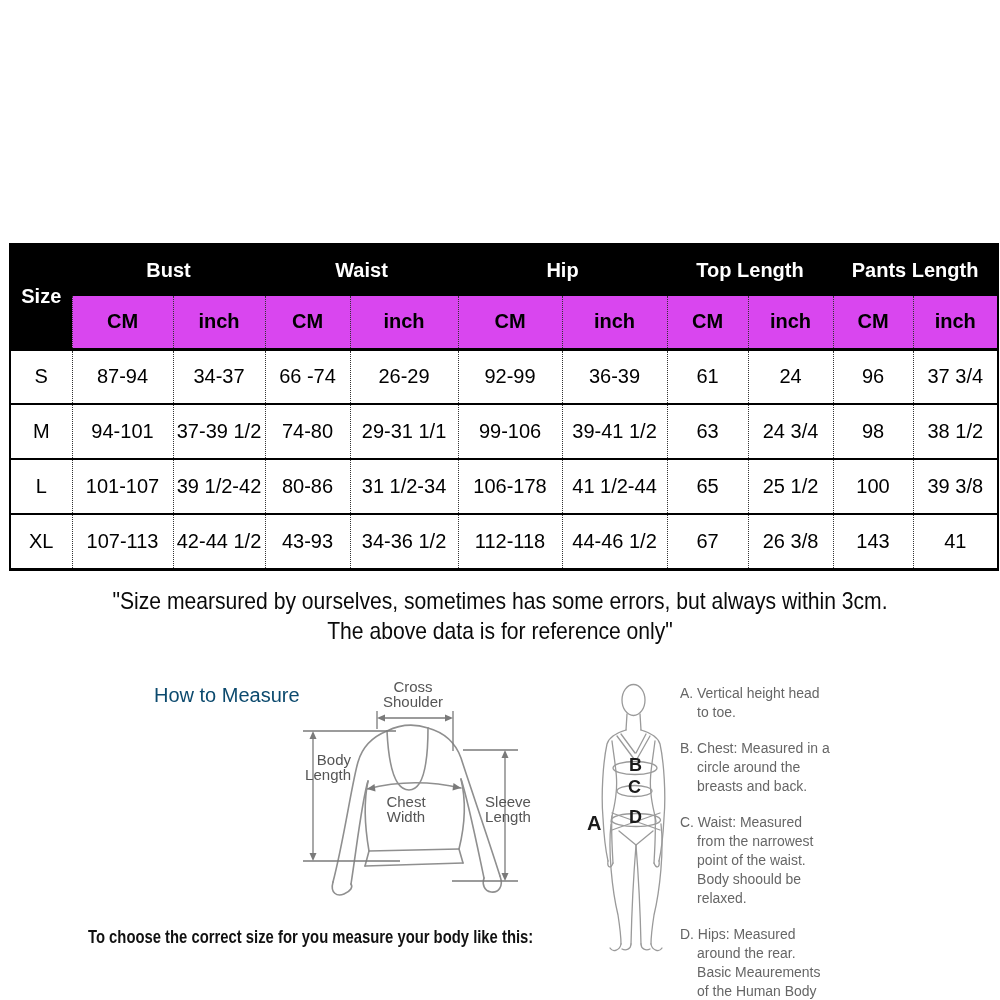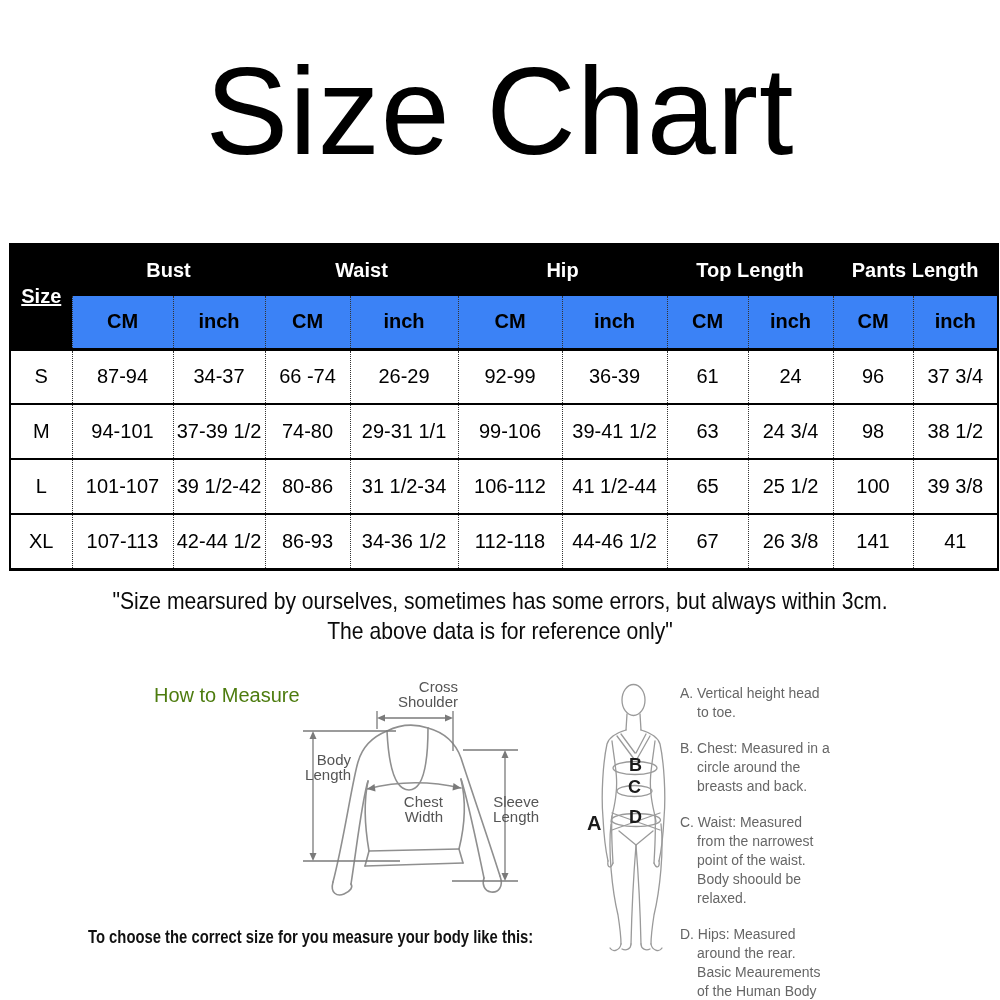--- a/index.html
+++ b/index.html
@@ -10,37 +10,37 @@
   
   .title { position:absolute; top:40px; left:0; width:1000px; text-align:center;
            font-size:124px; font-weight:400; letter-spacing:1px; color:#000; }
 
   
   table.size-table { position:absolute; left:9px; top:243px; width:988px;
                      border-collapse:collapse; table-layout:fixed;
                      border:2px solid #000; border-bottom:3px solid #000; }
   table.size-table th, table.size-table td { text-align:center; vertical-align:middle; padding:0; }
   tr.group-row th { background:#000; color:#fff; font-size:20px; font-weight:700; height:52px;margin-top:45px; }
-  th.size-head { background:#000; color:#fff; font-size:21px; font-weight:700;text-decoration:underline; }
-  tr.unit-row th { background:#3b82f6; color:#000; font-size:20px; font-weight:700; height:53px;
+  th.size-head { background:#000; color:#fff; font-size:21px; font-weight:700; }
+  tr.unit-row th { background:#d946ef; color:#000; font-size:20px; font-weight:700; height:53px;
                    border-left:1px dotted #333; }
   tbody td { background:#fff; font-size:20px; font-weight:400; height:55px;
              border-top:2px solid #000; border-left:1px dotted #333; }
   tbody td:first-child { border-left:none; }
   tbody tr:first-child td { border-top:3px solid #000; }
 
   
   .disclaimer { position:absolute; top:586px; left:0; width:1000px; text-align:center;
                 font-size:24px; line-height:30px; color:#0a0a0a;
                 transform:scaleX(0.88); transform-origin:50% 0; }
 
   
-  .howto { position:absolute; left:154px; top:684px; font-size:20px; color:#4d7c0f; }
+  .howto { position:absolute; left:154px; top:684px; font-size:20px; color:#0c4a6e; }
   .diag-label { position:absolute; font-size:15px; line-height:15px; color:#555;
-                text-align:right; white-space:nowrap; }
+                text-align:center; white-space:nowrap; }
   #lbl-cross   { left:368px; top:679px; width:90px; }
   #lbl-body    { left:299px; top:752px; width:52px; text-align:right; }
   #lbl-chest   { left:369px; top:794px; width:74px; }
   #lbl-sleeve  { left:477px; top:794px; width:62px; }
   svg.diag { position:absolute; }
 
   .fig-label { position:absolute; font-weight:700; color:#1a1a1a; font-size:18px; }
   #fl-a { left:587px; top:812px; font-size:20px; }
   #fl-b { left:629px; top:755px; }
   #fl-c { left:628px; top:777px; }
@@ -54,21 +54,20 @@
   .note .cont { margin-left:19px; }
 
   .footer-line { position:absolute; left:88px; top:926px; font-size:19px; font-weight:700;
                  color:#111; white-space:nowrap; transform:scaleX(0.78); transform-origin:0 0; }
 </style>
 </head>
 <body>
 
 <div id="page">
 
-  <div class="title">Size Chart</div>
 
   <table class="size-table">
     <colgroup>
       <col style="width:62px">
         <col style="width:101px">
         <col style="width:92px">
       <col style="width:85px">
         <col style="width:108px">
         <col style="width:104px">
       <col style="width:105px">
@@ -125,38 +124,38 @@
         <td>24 3/4</td>
         <td>98</td>
         <td>38 1/2</td>
       </tr>
       <tr>
         <td>L</td>
         <td>101-107</td>
         <td>39 1/2-42</td>
         <td>80-86</td>
         <td>31 1/2-34</td>
-        <td>106-112</td>
+        <td>106-178</td>
         <td>41 1/2-44</td>
         <td>65</td>
         <td>25 1/2</td>
         <td>100</td>
         <td>39 3/8</td>
       </tr>
       <tr>
         <td>XL</td>
         <td>107-113</td>
         <td>42-44 1/2</td>
-        <td>86-93</td>
+        <td>43-93</td>
         <td>34-36 1/2</td>
         <td>112-118</td>
         <td>44-46 1/2</td>
         <td>67</td>
         <td>26 3/8</td>
-        <td>141</td>
+        <td>143</td>
         <td>41</td>
       </tr>
     </tbody>
   </table>
 
   <div class="disclaimer">
     <div>"Size mearsured by ourselves, sometimes has some errors, but always within 3cm.</div>
     <div>The above data is for reference only"</div>
   </div>
 

